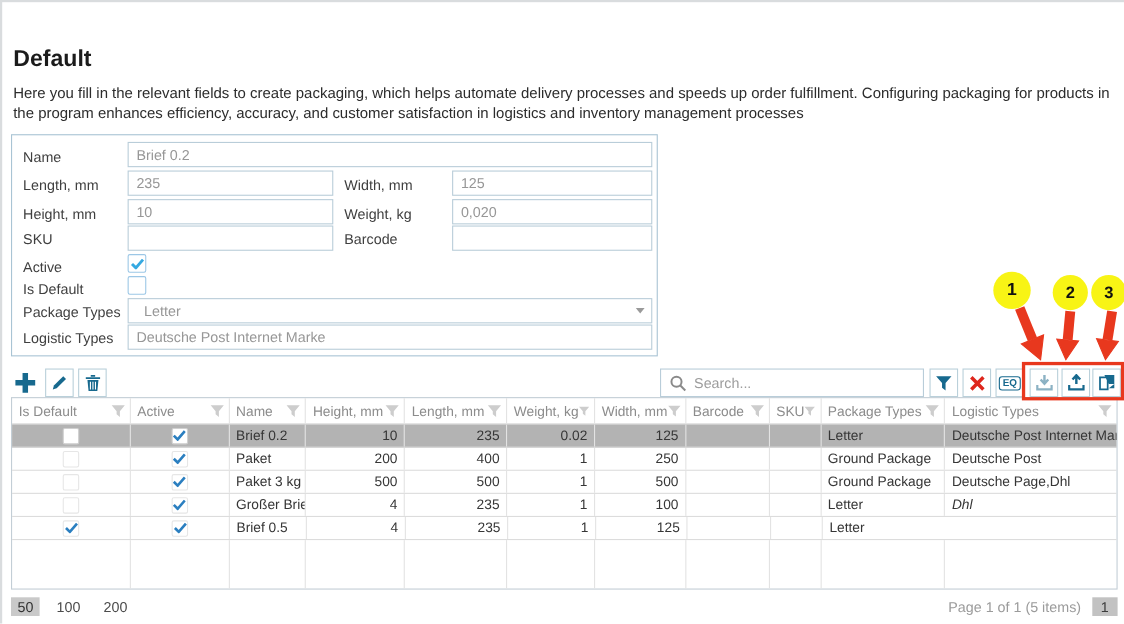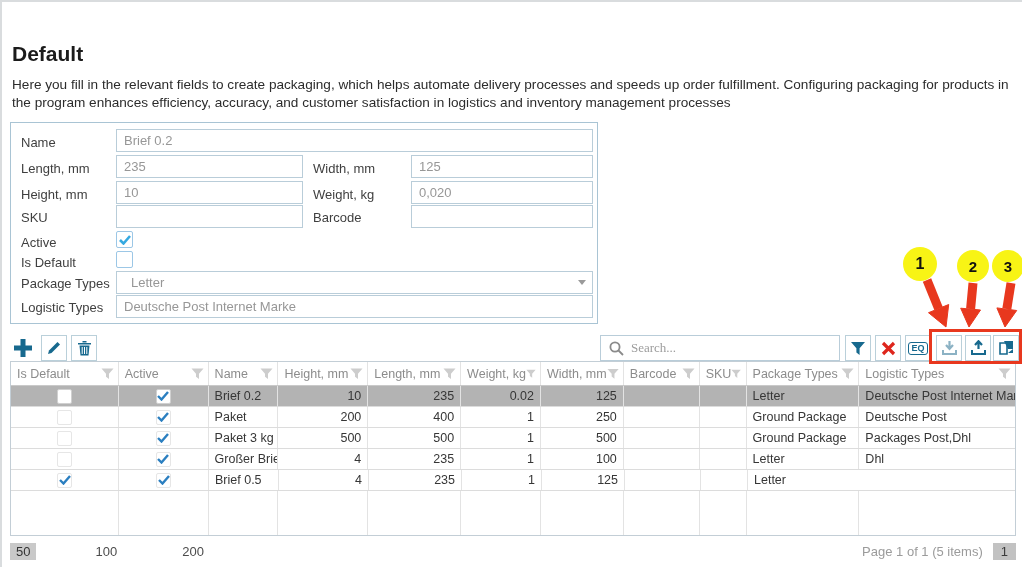--- a/index.html
+++ b/index.html
@@ -22,21 +22,21 @@
   }
   .fcheck { position:absolute; width:17px; height:17px; border:1px solid #9cc7e6; border-radius:2px; background:#fff; display:flex; align-items:center; justify-content:center; }
   .fselect { display:flex; align-items:center; justify-content:space-between; padding-right:6px; }
   .fselect .val { color:#979797; font-size:13px; padding-left:7px; }
   .chev { width:0; height:0; border-left:4px solid transparent; border-right:4px solid transparent; border-top:5px solid #9a9a9a; }
 
   
   .tbtn { position:absolute; width:26px; height:26px; top:333px; border:1px solid #bad0da; background:#fff; display:flex; align-items:center; justify-content:center; }
   .tbtn.noborder { border:none; }
   .searchbox { position:absolute; left:598px; top:333px; width:240px; height:26px; border:1px solid #b9cdd9; background:#fff; display:flex; align-items:center; padding:0 8px; }
-  .searchbox input { border:none; outline:none; flex:1; font-family:Liberation Serif, serif; font-size:13px; color:#555; margin-left:7px; }
+  .searchbox input { border:none; outline:none; flex:1; font-family:Liberation Sans, sans-serif; font-size:13px; color:#555; margin-left:7px; }
   .searchbox input::placeholder { color:#9d9d9d; }
   .eq-glyph { border:1.6px solid #17698e; border-radius:3px; color:#17698e; font-size:9px; font-weight:bold; padding:1px 2px; line-height:9px; }
 
   
   .grid { position:absolute; left:8px; top:359px; width:1006px; border:1px solid #c3ced6; background:#fff; }
   .g-header { display:flex; height:24px; border-bottom:1px solid #c9c9c9; }
   .gh-cell { display:flex; align-items:center; justify-content:space-between; padding:0 4px 0 6px; border-right:1px solid #e3e3e3; overflow:hidden; }
   .gh-cell:last-child { border-right:none; }
   .gh-label { font-size:12.5px; color:#8c8c8c; white-space:nowrap; }
   .g-row { display:flex; height:21px; border-bottom:1px solid #dcdcdc; }
@@ -295,42 +295,42 @@
             </span>
           </div>
           <div class="g-cell" style="width: 70px;">Paket 3 kg</div>
           <div class="g-cell num" style="width: 90px;">500</div>
           <div class="g-cell num" style="width: 93px;">500</div>
           <div class="g-cell num" style="width: 80px;">1</div>
           <div class="g-cell num" style="width: 83px;">500</div>
           <div class="g-cell" style="width: 76px;"></div>
           <div class="g-cell" style="width: 47px;"></div>
           <div class="g-cell" style="width: 113px;">Ground Package</div>
-          <div class="g-cell" style="width: 156px;">Packages Post,Dhl</div>
+          <div class="g-cell" style="width: 156px;">Deutsche Page,Dhl</div>
         </div>
         <div class="g-row">
           <div class="g-cell ctr" style="width: 108px;">
             <span class="cbox"></span>
           </div>
           <div class="g-cell ctr" style="width: 90px;">
             <span class="cbox">
               <svg width="12" height="10" viewBox="0 0 12 10">
                 <path d="M1 5 L4.5 8.5 L11 1" stroke="#2b7fc0" stroke-width="2.4" fill="none"></path>
               </svg>
             </span>
           </div>
           <div class="g-cell" style="width: 70px;">Großer Brief</div>
           <div class="g-cell num" style="width: 90px;">4</div>
           <div class="g-cell num" style="width: 93px;">235</div>
           <div class="g-cell num" style="width: 80px;">1</div>
           <div class="g-cell num" style="width: 83px;">100</div>
           <div class="g-cell" style="width: 76px;"></div>
           <div class="g-cell" style="width: 47px;"></div>
           <div class="g-cell" style="width: 113px;">Letter</div>
-          <div class="g-cell" style="width: 156px;">Dhl</div>
+          <div class="g-cell" style="width: 156px; font-style: italic;">Dhl</div>
         </div>
         <div class="g-row">
           <div class="g-cell ctr" style="width: 108px;">
             <span class="cbox">
               <svg width="12" height="10" viewBox="0 0 12 10">
                 <path d="M1 5 L4.5 8.5 L11 1" stroke="#2b7fc0" stroke-width="2.4" fill="none"></path>
               </svg>
             </span>
           </div>
           <div class="g-cell ctr" style="width: 90px;">
@@ -359,21 +359,21 @@
         <div class="g-cell" style="width: 80px;"></div>
         <div class="g-cell" style="width: 83px;"></div>
         <div class="g-cell" style="width: 76px;"></div>
         <div class="g-cell" style="width: 47px;"></div>
         <div class="g-cell" style="width: 113px;"></div>
         <div class="g-cell" style="width: 156px;"></div>
       </div>
   </div>
 
   <div class="pager">
-    <span style="display:flex;align-items:center;gap:44px;">
+    <span style="display:flex;align-items:center;">
         <span class="psize sel">50</span>
         <span class="psize">100</span>
         <span class="psize">200</span>
       </span>
     <span class="pspacer"></span>
     <span class="psummary">Page 1 of 1 (5 items)</span>
     <span class="pcur">1</span>
   </div>
 
   <div class="redrect"></div>

